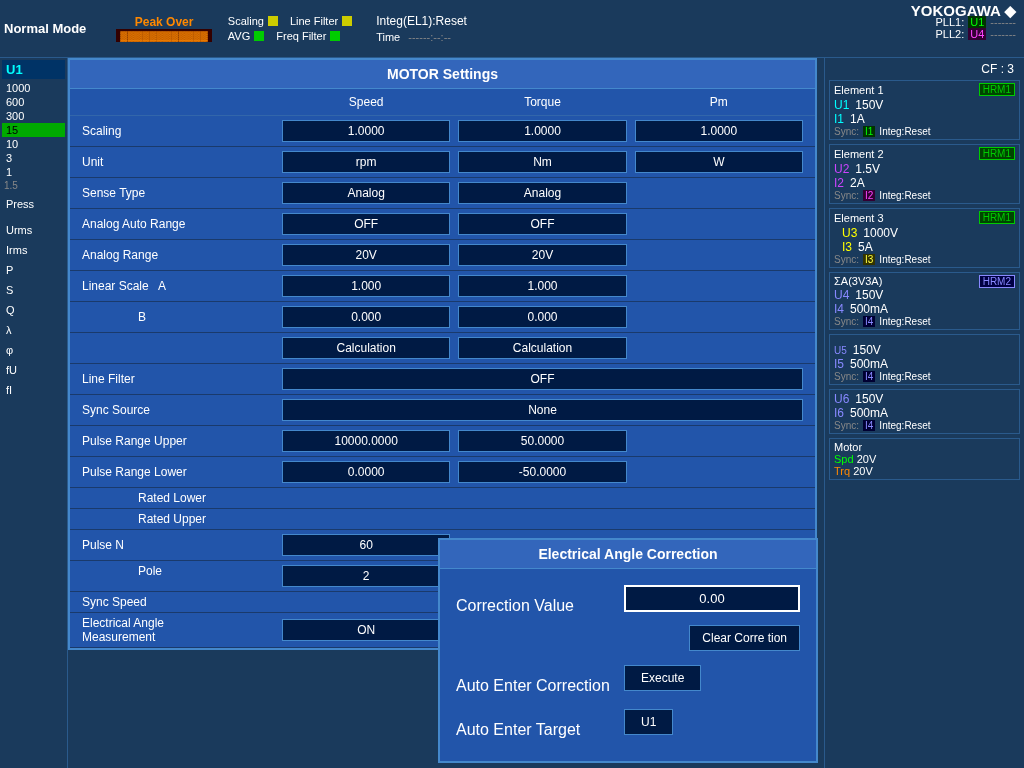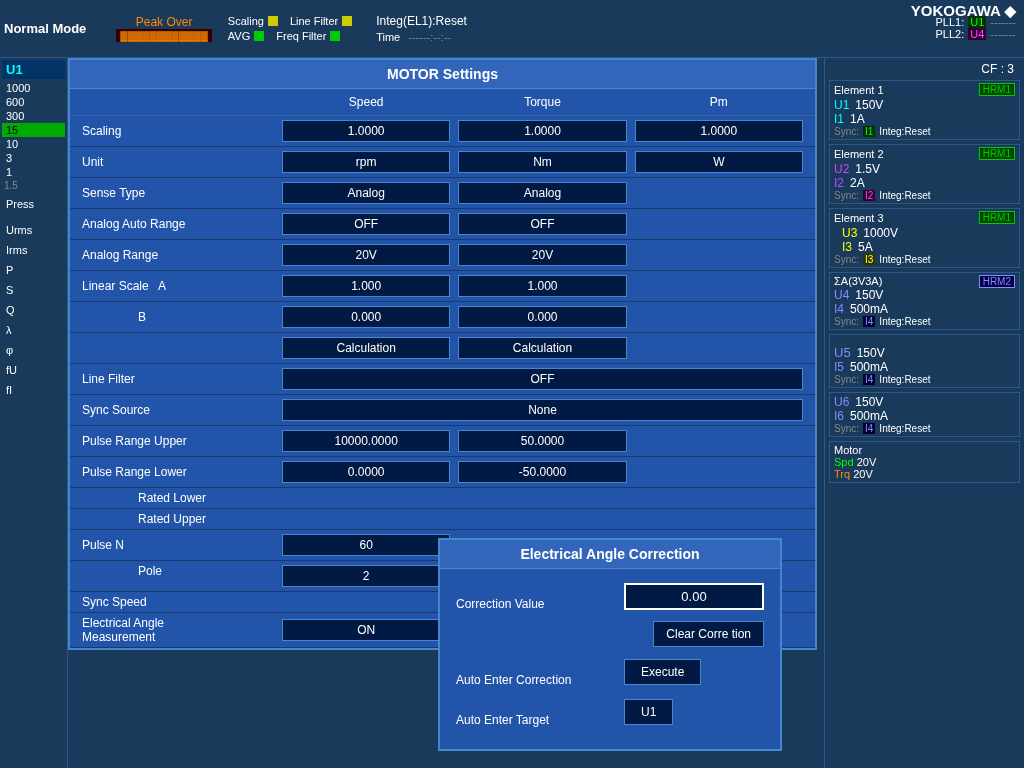--- a/index.html
+++ b/index.html
@@ -115,21 +115,21 @@
       font-size: 12px;
       margin: 1px 4px;
       cursor: pointer;
     }
 
     
     .elec-popup {
       position: absolute;
       top: 480px;
       left: 370px;
-      width: 344px;
+      width: 380px;
       background: #2255aa;
       border: 2px solid #4488cc;
       z-index: 20;
       padding: 12px 16px;
     }
     .elec-popup-title {
       text-align: center;
       font-size: 14px;
       font-weight: bold;
       color: #ffffff;
@@ -140,21 +140,21 @@
       border-bottom: 1px solid #4488cc;
     }
     .elec-row {
       display: flex;
       align-items: center;
       margin-bottom: 10px;
       gap: 8px;
     }
     .elec-label {
       color: #ffffff;
-      font-size: 12px;
+      font-size: 16px;
       width: 160px;
       margin-top: 16px;
     }
     .elec-value {
       background: #001a44;
       border: 2px solid #ffffff;
       color: #ffffff;
       text-align: center;
       padding: 4px 8px;
       font-size: 13px;
@@ -298,21 +298,21 @@
   </style>
 </head>
 <body>
 
 <div class="top-bar">
   <div class="top-bar-left">
     <span class="top-bar-mode">Normal Mode</span>
   </div>
 
   <div style="display:flex; flex-direction:column; align-items:center; margin-left:30px;">
-    <span style="color:#ff8800; font-size:12px; font-weight:normal;">Peak Over</span>
+    <span style="color:#ff8800; font-size:12px; font-weight:bold;">Peak Over</span>
     <span style="color:#ff8800; font-size:10px; background:#330000; padding:1px 4px;">▓▓▓▓▓▓▓▓▓▓▓▓</span>
   </div>
 
   <div style="display:flex; flex-direction:column; margin-left:16px; gap:3px;">
     <div style="display:flex; align-items:center; gap:4px;">
       <span style="color:#fff; font-size:11px;">Scaling</span>
       <span class="indicator-yellow"></span>
       <span style="color:#fff; font-size:11px; margin-left:8px;">Line Filter</span>
       <span class="indicator-yellow"></span>
     </div>
@@ -651,21 +651,21 @@
       </div>
       <div class="sync-row">
         <span>Sync:</span>
         <span class="sync-i4">I4</span>
         <span class="integ-reset">Integ:Reset</span>
       </div>
     </div>
 
     <div class="element-card">
       <div class="el-values">
-        <span style="color:#8888ff; font-size:13px;margin-top:8px;">U5</span>
+        <span style="color:#8888ff; font-size:10px;margin-top:8px;">U5</span>
         <span class="el-v">150V</span>
       </div>
       <div class="el-values">
         <span style="color:#8888ff; font-size:12px;">I5</span>
         <span class="el-v">500mA</span>
       </div>
       <div class="sync-row">
         <span>Sync:</span>
         <span class="sync-i4">I4</span>
         <span class="integ-reset">Integ:Reset</span>

